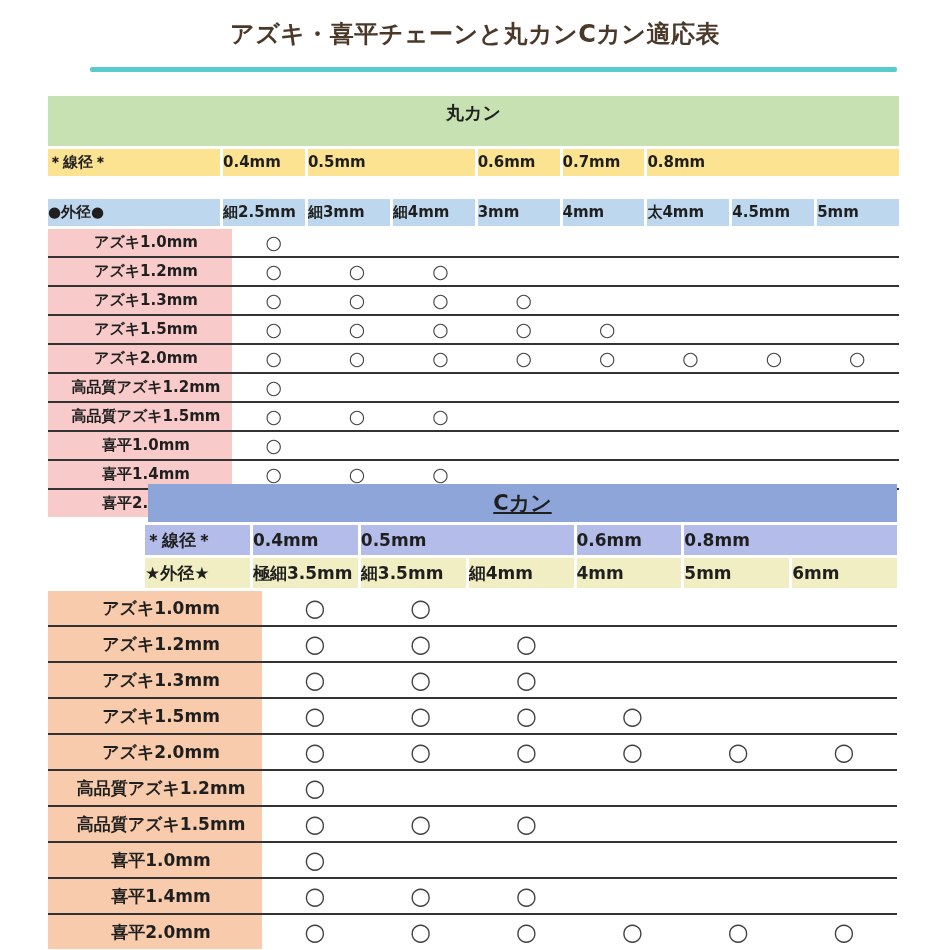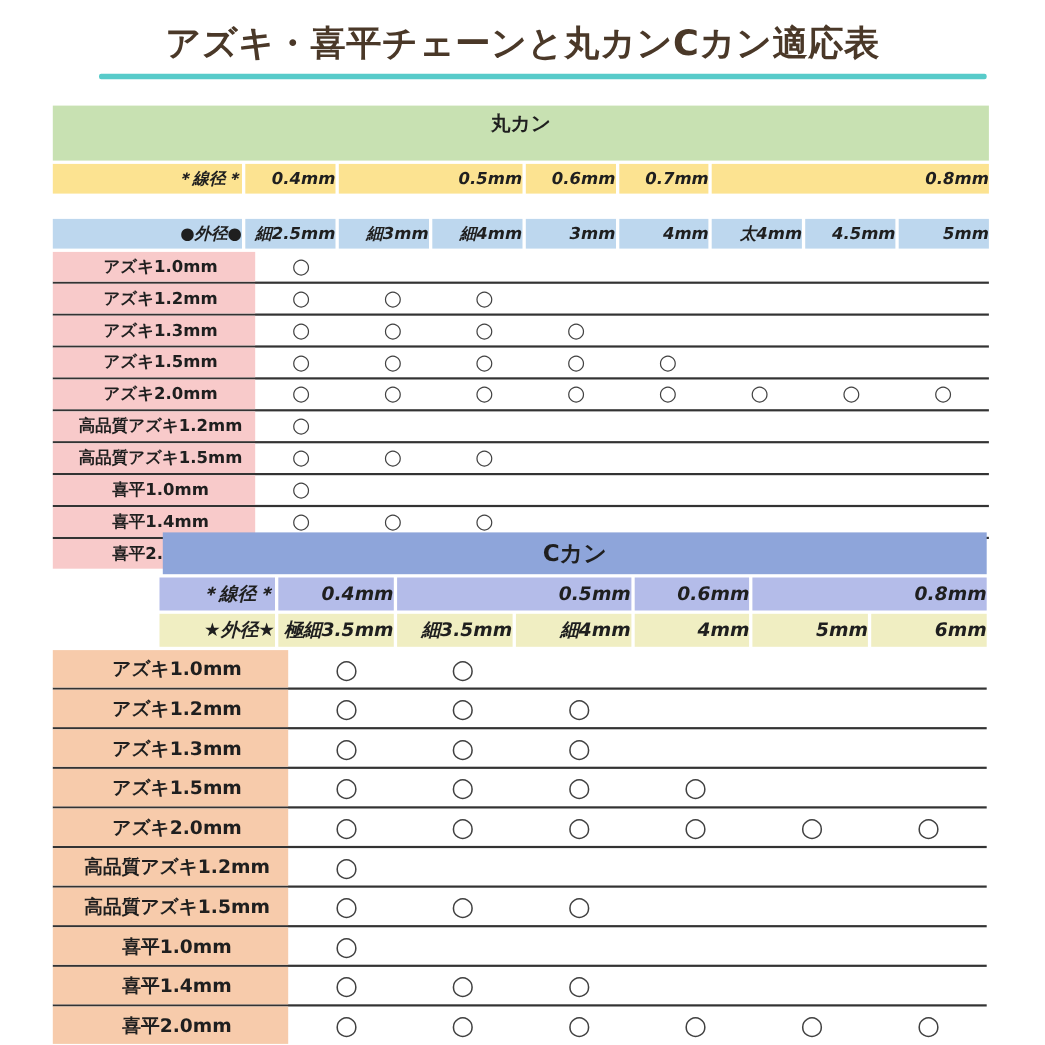--- a/index.html
+++ b/index.html
@@ -7,29 +7,29 @@
     --maru-header-bg:#c8e1b2; --maru-wire-bg:#fce391; --maru-outer-bg:#bdd7ee; --maru-label-bg:#f8caca;
     --c-header-bg:#8ea5da; --c-wire-bg:#b4bce9; --c-outer-bg:#f0eec2; --c-label-bg:#f7cbab;
     --grid-line:#333333; --mark:#414141; --cell-text:#1f1f1f;
   }
   html,body{margin:0;padding:0;}
   body{font-family:"DejaVu Sans","Liberation Sans",sans-serif;background:#fff;}
   .canvas{position:relative;width:950px;height:950px;background:#fff;overflow:hidden;}
 
   
   .page-title{position:absolute;top:20px;left:0;width:950px;margin:0;text-align:center;
-    font-size:32px;font-weight:700;color:var(--title-text);letter-spacing:.5px;line-height:1.2;}
+    font-size:24px;font-weight:700;color:var(--title-text);letter-spacing:.5px;line-height:1.2;}
   .title-underline{position:absolute;top:67px;left:90px;width:807px;height:5px;
     background:var(--title-underline);border-radius:2px;}
 
   
   .tbl{position:absolute;color:var(--cell-text);}
   .tbl-head{text-align:center;font-weight:700;margin-bottom:3px;}
   .hdr-grid{display:grid;column-gap:3px;margin-bottom:3px;}
-  .hcell{font-weight:700;text-align:right;white-space:nowrap;overflow:hidden;font-style:italic;}
+  .hcell{font-weight:700;text-align:left;white-space:nowrap;overflow:hidden;}
   .s2{grid-column:span 2;} .s3{grid-column:span 3;}
   .spacer{background:transparent;}
   .body .row{display:flex;align-items:stretch;background:#fff;}
   .body .row + .row{border-top:2px solid var(--grid-line);}
   .rlabel{display:flex;align-items:center;justify-content:center;font-weight:700;white-space:nowrap;padding-left:12px;}
   .mcell{flex:1;display:flex;align-items:center;justify-content:center;}
   .mark{color:var(--mark);line-height:1;}
 
   
   .t1{left:48px;top:96px;width:851px;}
@@ -38,21 +38,21 @@
   .t1 .hcell{height:27px;line-height:27px;font-size:15px;}
   .t1 .wire-cell{background:var(--maru-wire-bg);}
   .t1 .outer-cell{background:var(--maru-outer-bg);margin-top:20px;}
   .t1 .row{height:27px;}
   .t1 .rlabel{width:172px;background:var(--maru-label-bg);font-size:15px;}
   .t1 .mark{font-size:19px;}
 
   
   .t2{left:48px;top:484px;width:849px;}
   .t2 .tbl-head{background:var(--c-header-bg);height:38px;line-height:38px;font-size:21px;
-    margin-left:100px;width:749px;}
+    margin-left:100px;width:749px;text-decoration:underline;}
   .t2 .hdr-grid{grid-template-columns:94px 105px repeat(6,1fr);}
   .t2 .hcell{height:30px;line-height:30px;font-size:17px;}
   .t2 .wire-cell{background:var(--c-wire-bg);}
   .t2 .outer-cell{background:var(--c-outer-bg);}
   .t2 .row{height:34px;}
   .t2 .rlabel{width:202px;background:var(--c-label-bg);font-size:17px;}
   .t2 .mark{font-size:24px;}
 </style>
 </head>
 <body>

